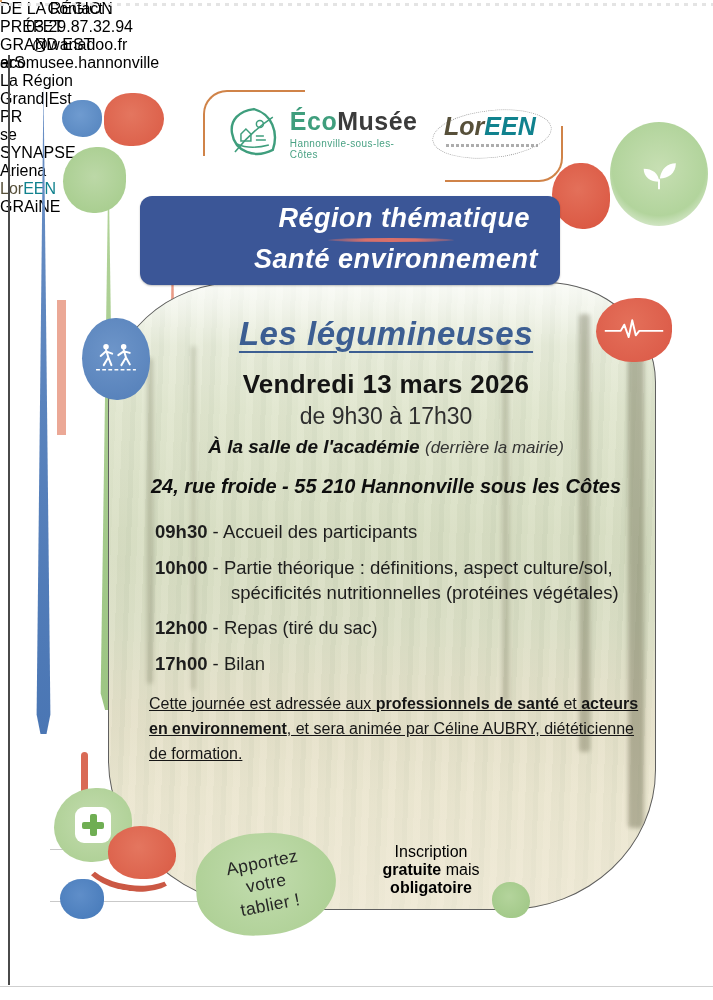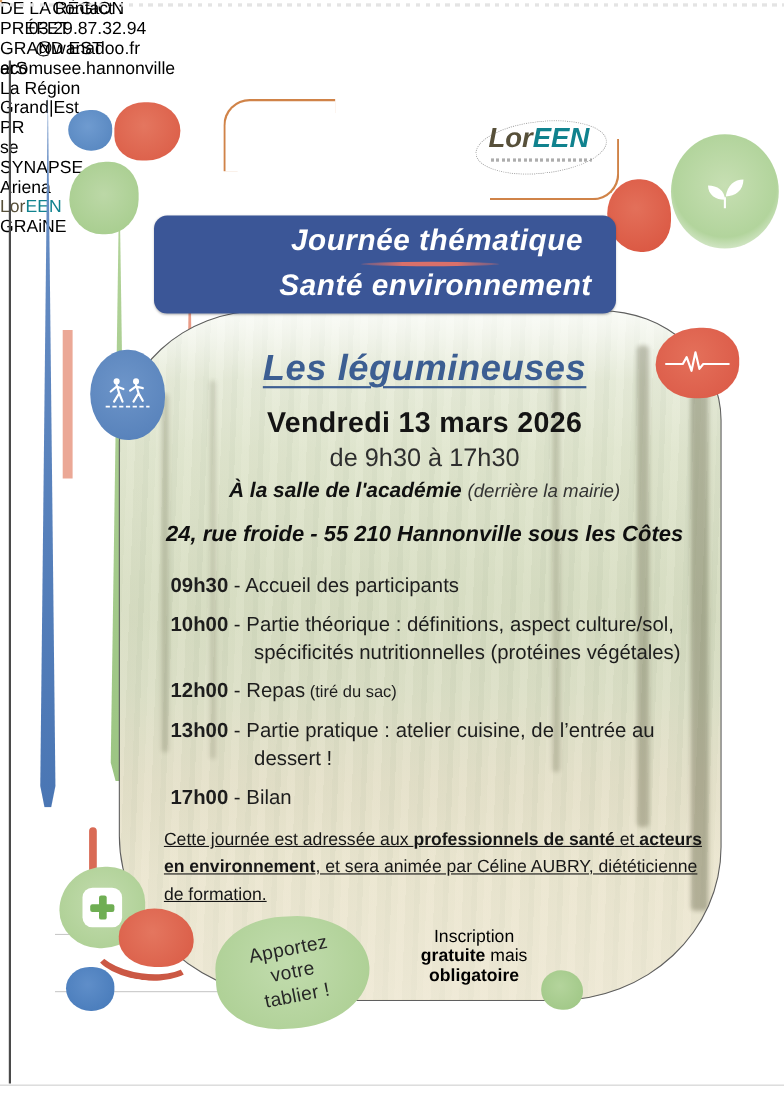--- a/index.html
+++ b/index.html
@@ -117,21 +117,21 @@
   .poster-time{text-align:center;margin-top:3px;font-size:23px;color:#2e2e2e;}
   .poster-venue{text-align:center;margin-top:6px;font-size:19px;color:#111;}
   .poster-venue .v-main{font-weight:bold;font-style:italic;}
   .poster-venue .v-note{font-style:italic;font-size:17px;color:#333;}
   .poster-address{text-align:center;margin-top:17px;font-size:20px;font-weight:bold;font-style:italic;color:#0e0e0e;}
 
   .schedule{margin-top:22px;padding-left:6px;width:486px;}
   .sched-item{font-size:18.5px;color:#1d1d1d;line-height:1.34;margin-bottom:11px;
     padding-left:76px;text-indent:-76px;}
   .sched-time{font-weight:bold;}
-  .sched-note{font-size:15px;}
+  .sched-note{font-size:18px;}
 
   .audience{margin-top:15px;width:492px;font-size:16px;line-height:1.56;color:#161616;text-decoration:underline;}
 
   
   .icon-svg{display:block;}
 
   
   .sticker{position:absolute;z-index:5;display:flex;flex-direction:column;align-items:center;justify-content:center;text-align:center;}
   .sticker-apron{left:196px;top:833px;width:140px;height:102px;border-radius:48% 52% 55% 45%;
     background:radial-gradient(circle at 48% 42%,#c2dcae,#a9cd8f);transform:rotate(-3deg);}
@@ -221,30 +221,44 @@
   <div class="stroke stroke-salmon"></div>
   <div class="stroke stroke-red-low"></div>
 
   <div class="blob dot-blue-top"></div>
   <div class="blob blob-red-top"></div>
   <div class="blob blob-green-top"></div>
 
   <div class="corner tl hdr-tl"></div>
   <div class="corner br hdr-br"></div>
 
+  <div class="ecomusee">
+    <svg class="icon-svg" width="56" height="56" viewBox="0 0 56 56">
+      <path d="M28 3 C 46 8 53 26 47 44 C 29 53 9 46 6 27 C 4 14 13 5 28 3 Z" fill="none" stroke="#3f9e7d" stroke-width="2.4"></path>
+      <path d="M9 46 C 21 31 35 19 47 11" fill="none" stroke="#3f9e7d" stroke-width="1.6"></path>
+      <path d="M15 28 l5 -5 l5 5 v7 h-10 z" fill="none" stroke="#3f9e7d" stroke-width="1.5"></path>
+      <circle cx="34" cy="18" r="3.5" fill="none" stroke="#3f9e7d" stroke-width="1.5"></circle>
+      <path d="M11 38 q 13 6 32 1" fill="none" stroke="#3f9e7d" stroke-width="1.5"></path>
+      <path d="M30 30 h8 M30 34 h10" stroke="#3f9e7d" stroke-width="1.3"></path>
+    </svg>
+    <div class="eco-text">
+      <div class="eco-name"><span class="eco-prefix">Éco</span><span class="eco-suffix">Musée</span></div>
+      <div class="eco-sub">Hannonville-sous-les-Côtes</div>
+    </div>
+  </div>
 
   <div class="loreen">
     <div class="ellipse"></div>
     <div class="wordmark"><span class="p1">Lor</span><span class="p2">EEN</span></div>
     <div class="loreen-bar"></div>
   </div>
 
   <div class="blob blob-red-banner"></div>
   <div class="banner">
-    <div class="l1">Journée thématique</div>
+    <div class="l1">Région thématique</div>
     <div class="banner-underline"></div>
     <div class="l2">Santé environnement</div>
   </div>
 
   <div class="blob blob-green-leaf">
     <svg class="icon-svg" width="46" height="46" viewBox="0 0 60 60">
       <path d="M30 40 C 30 29 21 23 10 23 C 10 34 19 40 30 40 Z" fill="#fff"></path>
       <path d="M31 36 C 33 23 41 16 52 16 C 52 29 42 36 31 36 Z" fill="#fff"></path>
       <path d="M30 50 C 30 44 30 40 30 37" fill="none" stroke="#fff" stroke-width="2.5"></path>
     </svg>
@@ -262,21 +276,20 @@
       <div class="poster-time">de 9h30 à 17h30</div>
       <div class="poster-venue">
         <span class="v-main">À la salle de l'académie</span>
         <span class="v-note">(derrière la mairie)</span>
       </div>
       <div class="poster-address">24, rue froide - 55 210 Hannonville sous les Côtes</div>
       <div class="schedule">
           <div class="sched-item"><span class="sched-time">09h30</span><span> - </span><span class="sched-text">Accueil des participants</span></div>
           <div class="sched-item"><span class="sched-time">10h00</span><span> - </span><span class="sched-text">Partie théorique : définitions, aspect culture/sol, spécificités nutritionnelles (protéines végétales)</span></div>
           <div class="sched-item"><span class="sched-time">12h00</span><span> - </span><span class="sched-text">Repas</span><span class="sched-note"> (tiré du sac)</span></div>
-          <div class="sched-item"><span class="sched-time">13h00</span><span> - </span><span class="sched-text">Partie pratique : atelier cuisine, de l’entrée au dessert !</span></div>
           <div class="sched-item"><span class="sched-time">17h00</span><span> - </span><span class="sched-text">Bilan</span></div>
         </div>
       <div class="audience"><span>Cette journée est adressée aux </span><b>professionnels de santé</b><span> et </span><b>acteurs en environnement</b><span>, et sera animée par Céline AUBRY, diététicienne de formation.</span></div>
     </div>
   </div>
 
   <div class="blob blob-runners">
     <svg class="icon-svg" width="46" height="34" viewBox="0 0 60 44">
       <circle cx="17" cy="6" r="3.6" fill="#fff"></circle>
       <path d="M17 10 L20 20 L14 30 M20 20 L24 30 M17 12 L10 18 M17 12 L25 15" stroke="#fff" stroke-width="2.6" fill="none" stroke-linecap="round"></path>

